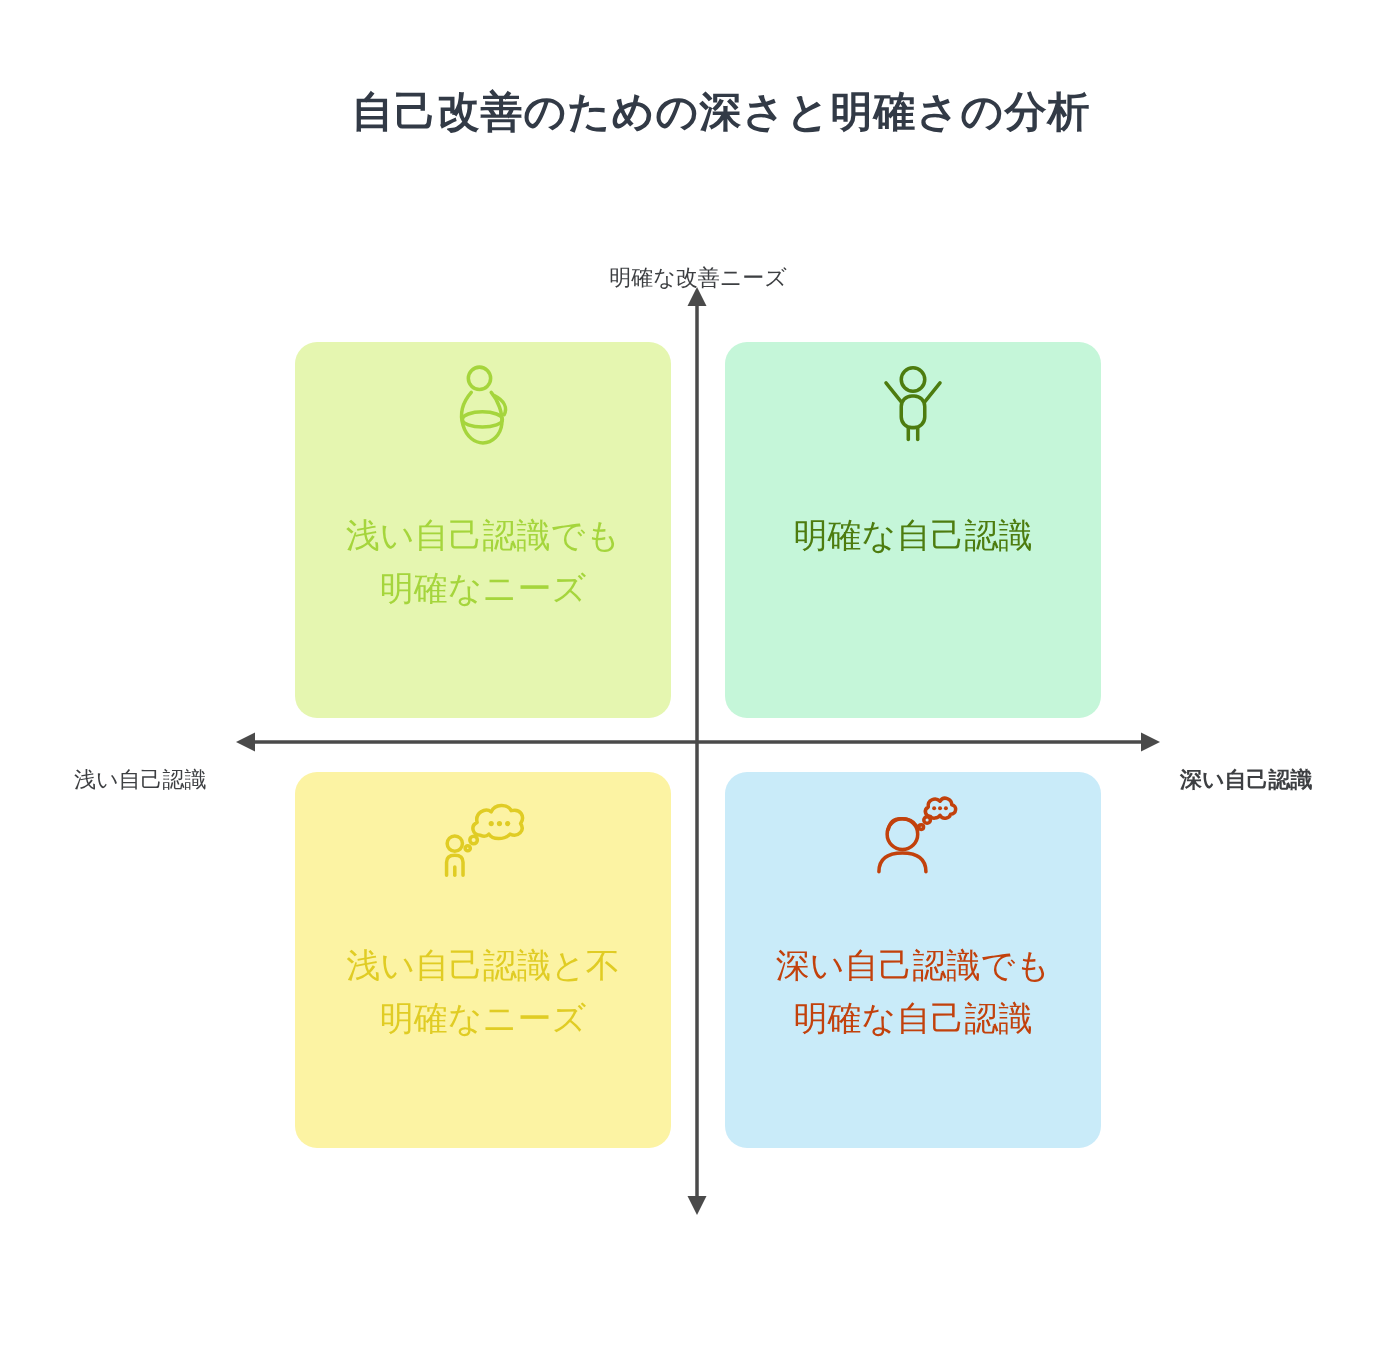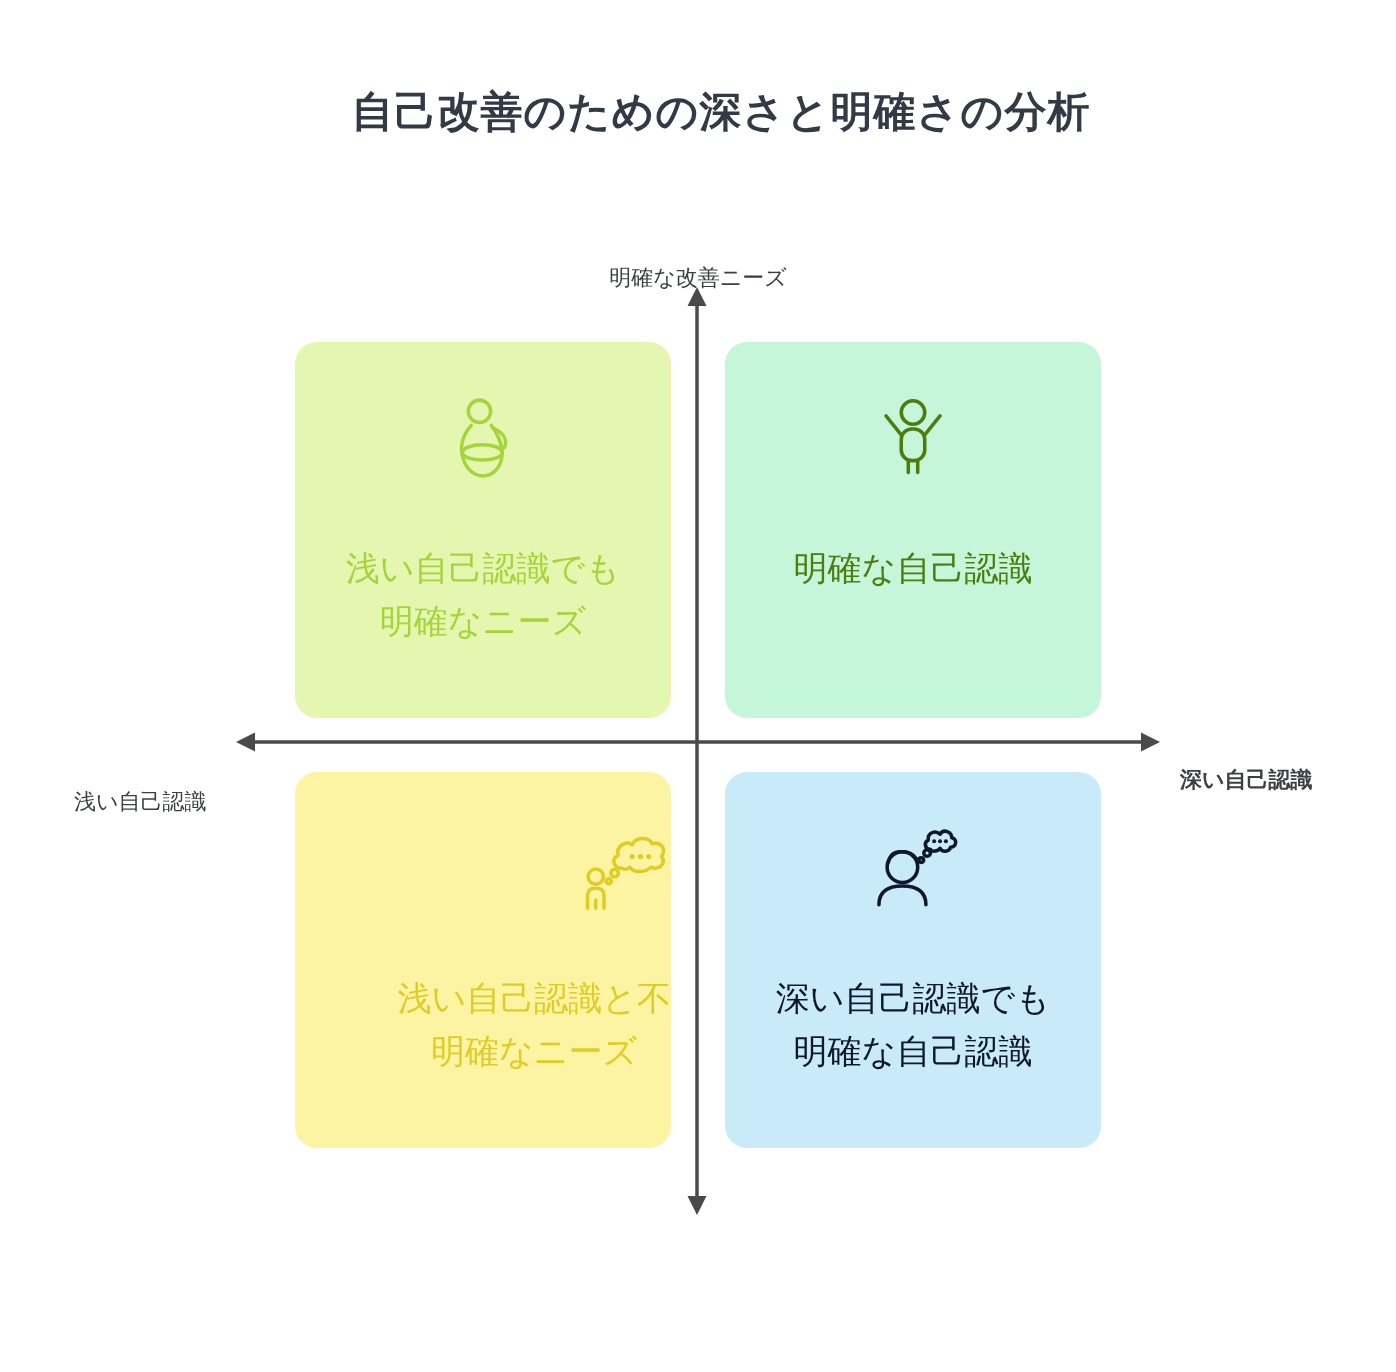--- a/index.html
+++ b/index.html
@@ -27,31 +27,31 @@
   .axes-svg { position: absolute; left: 0; top: 0; }
   .axis-label {
     position: absolute;
     font-size: 22px;
     color: #3d3f42;
     white-space: nowrap;
     margin-top: 36px;
   }
   .axis-top    { top: 227px; left: 0; width: 100%; text-align: center; }
   .axis-bottom { top: 1236px; left: 0; width: 100%; text-align: center; }
-  .axis-left   { top: 751px; left: 74px; }
+  .axis-left   { top: 729px; left: 74px; }
   .axis-right  { top: 729px; left: 1180px; font-weight: bold; }
   .quad {
     position: absolute;
     width: 376px;
     height: 376px;
     border-radius: 22px;
     display: flex;
     flex-direction: column;
     align-items: center;
-    padding-top: 54px;
+    padding-top: 21px;
   }
   .q-tl { left: 295px; top: 342px; }
   .q-tr { left: 725px; top: 342px; }
   .q-bl { left: 295px; top: 772px; }
   .q-br { left: 725px; top: 772px; }
   .q-icon { width: 94px; height: 94px; flex: 0 0 auto; }
   .q-icon * { stroke: currentColor; fill: none; stroke-width: 3; stroke-linecap: round; stroke-linejoin: round; }
   .q-icon .dot { fill: currentColor; stroke: none; }
   .q-label {
     margin-top: 52px;
@@ -103,39 +103,39 @@
       <rect x="30" y="28" width="20" height="27" rx="9"></rect>
       <path d="M36 55 L36 65"></path>
       <path d="M44 55 L44 65"></path>
     </svg>
     <div class="q-label">
       <span>明確な自己認識</span>
       <span></span>
     </div>
   </div>
 
-  <div class="quad q-bl" style="background: rgb(252, 243, 163); color: rgb(224, 204, 36); align-items: flex-end;">
+  <div class="quad q-bl" style="background: rgb(252, 243, 163); color: rgb(224, 204, 36);">
     <svg class="q-icon" viewBox="0 0 80 80">
       <circle cx="16" cy="43" r="6.5"></circle>
       <path d="M9 70 L9 59 Q9 53 16 53 Q23 53 23 59 L23 70"></path>
       <path d="M16 70 L16 63"></path>
       <circle cx="27" cy="47" r="2.2"></circle>
       <circle cx="32" cy="40" r="3.2"></circle>
       <path d="M38 36 C 31 36 29 28 35 25 C 33 17 42 12 47 16 C 50 9 61 9 64 15 C 72 13 76 20 72 26 C 76 32 70 38 63 35 C 58 40 48 40 45 35 C 43 37 40 37 38 36 Z"></path>
       <circle class="dot" cx="47" cy="26" r="2.2"></circle>
       <circle class="dot" cx="54" cy="26" r="2.2"></circle>
       <circle class="dot" cx="61" cy="26" r="2.2"></circle>
     </svg>
     <div class="q-label">
       <span>浅い自己認識と不</span>
       <span>明確なニーズ</span>
     </div>
   </div>
 
-  <div class="quad q-br" style="background: rgb(201, 235, 249); color: #0f172a;">
+  <div class="quad q-br" style="background: rgb(201, 235, 249); color: #c2410c;">
     <svg class="q-icon" viewBox="0 0 80 80">
       <circle cx="31" cy="35" r="13"></circle>
       <path d="M19 31 Q21 21 31 22 Q39 22 43 28"></path>
       <path d="M11 67 Q11 51 31 51 Q51 51 51 67"></path>
       <circle cx="47" cy="29" r="2"></circle>
       <circle cx="52" cy="23" r="2.8"></circle>
       <path d="M55 20 C 50 20 49 14 53 12 C 52 6 59 3 63 7 C 66 2 73 5 73 10 C 78 11 77 18 72 18 C 71 22 65 23 63 19 C 61 22 56 22 55 20 Z"></path>
       <circle class="dot" cx="58" cy="13" r="1.7"></circle>
       <circle class="dot" cx="63" cy="13" r="1.7"></circle>
       <circle class="dot" cx="68" cy="13" r="1.7"></circle>

